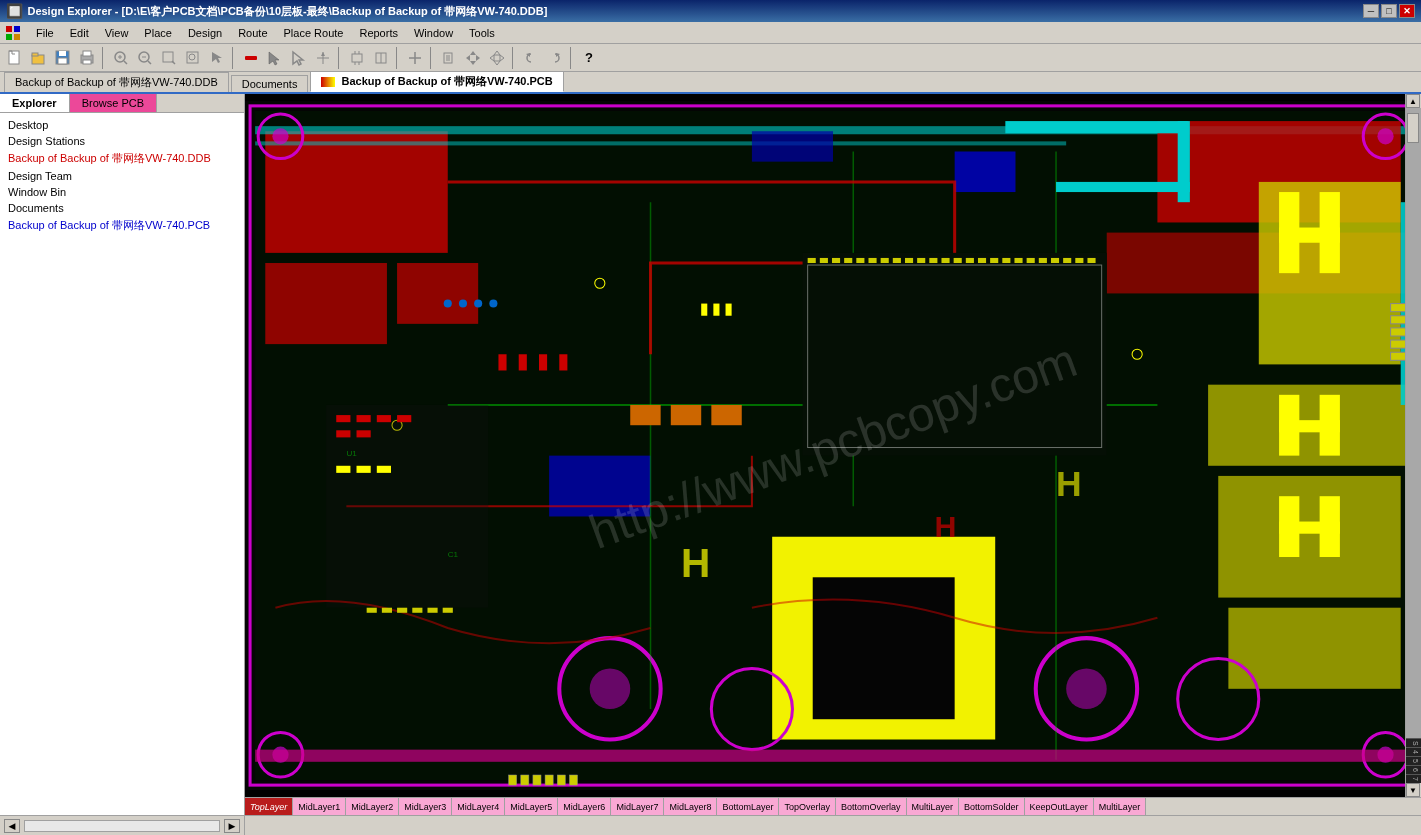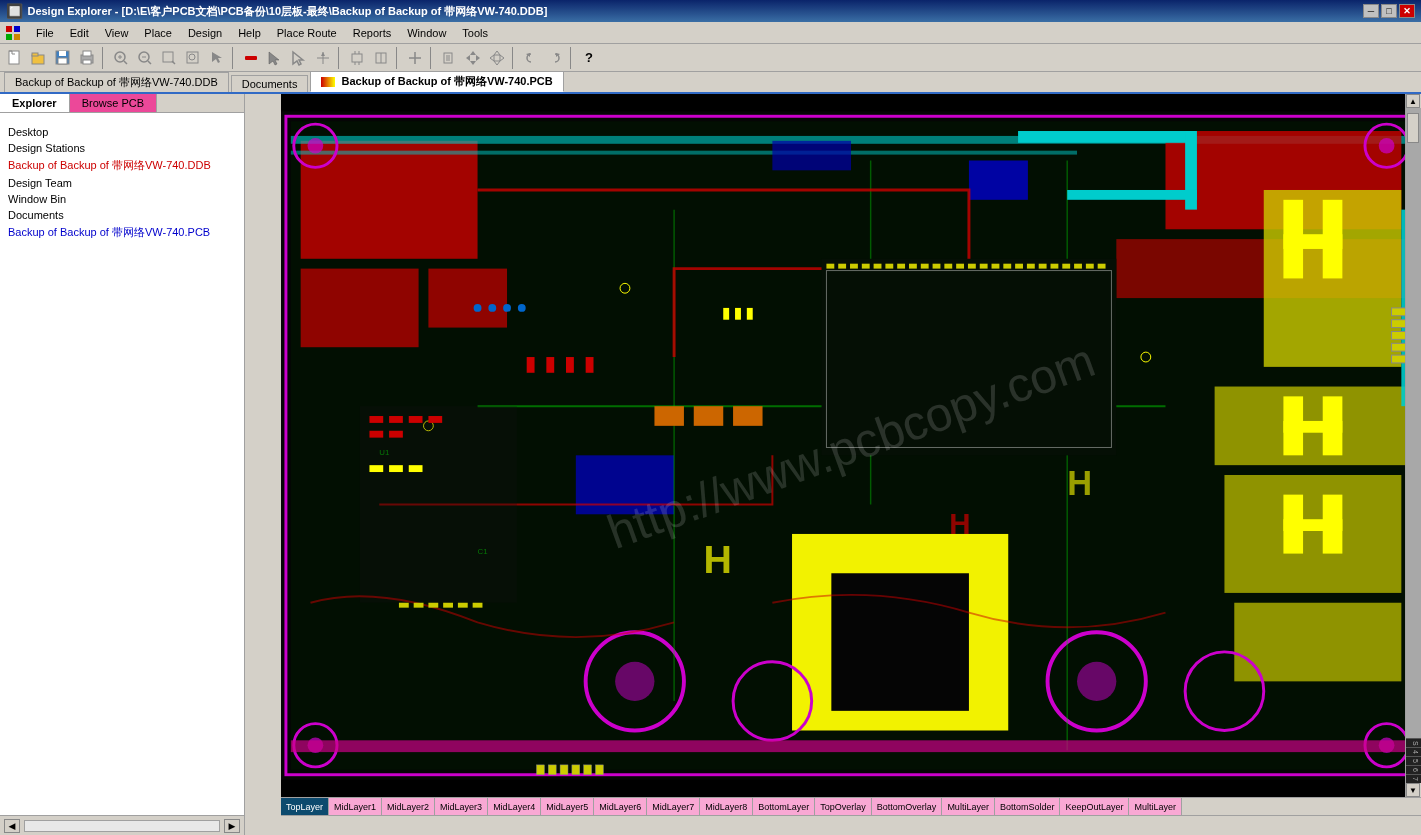--- a/index.html
+++ b/index.html
@@ -118,21 +118,21 @@
       border-right: 1px solid #a0a0a0;
       background: #ec4899;
     }
     .panel-tab.active {
       background: white;
       font-weight: bold;
     }
     #explorer-tree {
       flex: 1;
       overflow: auto;
-      padding: 11px 0;
+      padding: 4px 0;
     }
     .tree-item {
       padding: 2px 8px;
       cursor: pointer;
       font-size: 11px;
       white-space: nowrap;
       overflow: hidden;
       text-overflow: ellipsis;
     }
     .tree-item.red { color: #cc0000; }
@@ -183,21 +183,21 @@
     .layer-tab {
       padding: 1px 5px;
       font-size: 9px;
       border-right: 1px solid #a0a0a0;
       cursor: pointer;
       white-space: nowrap;
       height: 100%;
       display: flex; align-items: center;
       background: #f9a8d4;
     }
-    .layer-tab.active { background: #0c4a6e; color: white; }
+    .layer-tab.active { background: #b91c1c; color: white; font-style: italic; }
 
     
     #pcb-canvas {
       position: absolute;
       top: 0; left: 0; right: 0; bottom: 0;
       width: 100%; height: 100%;
     }
 
     
     .watermark {
@@ -218,21 +218,20 @@
       height: 835px;
       display: flex;
       flex-direction: column;
       overflow: hidden;
     }
 
     .content-row {
       display: flex;
       flex: 1;
       overflow: hidden;
-      gap: 36px;
     }
 
     #pcb-wrapper {
       flex: 1;
       display: flex;
       flex-direction: column;
       overflow: hidden;
       position: relative;
     }
   </style>
@@ -260,21 +259,21 @@
         <rect x="9" y="1" width="6" height="6" fill="#0000cc"></rect>
         <rect x="1" y="9" width="6" height="6" fill="#00aa00"></rect>
         <rect x="9" y="9" width="6" height="6" fill="#cc8800"></rect>
       </svg>
     </div>
     <div class="menu-item">File</div>
     <div class="menu-item">Edit</div>
     <div class="menu-item">View</div>
     <div class="menu-item">Place</div>
     <div class="menu-item">Design</div>
-    <div class="menu-item">Help</div>
+    <div class="menu-item">Route</div>
     <div class="menu-item">Place Route</div>
     <div class="menu-item">Reports</div>
     <div class="menu-item">Window</div>
     <div class="menu-item">Tools</div>
   </div>
 
   <div id="toolbar">
 
     <div class="tb-btn" title="New">
       <svg width="16" height="16">

